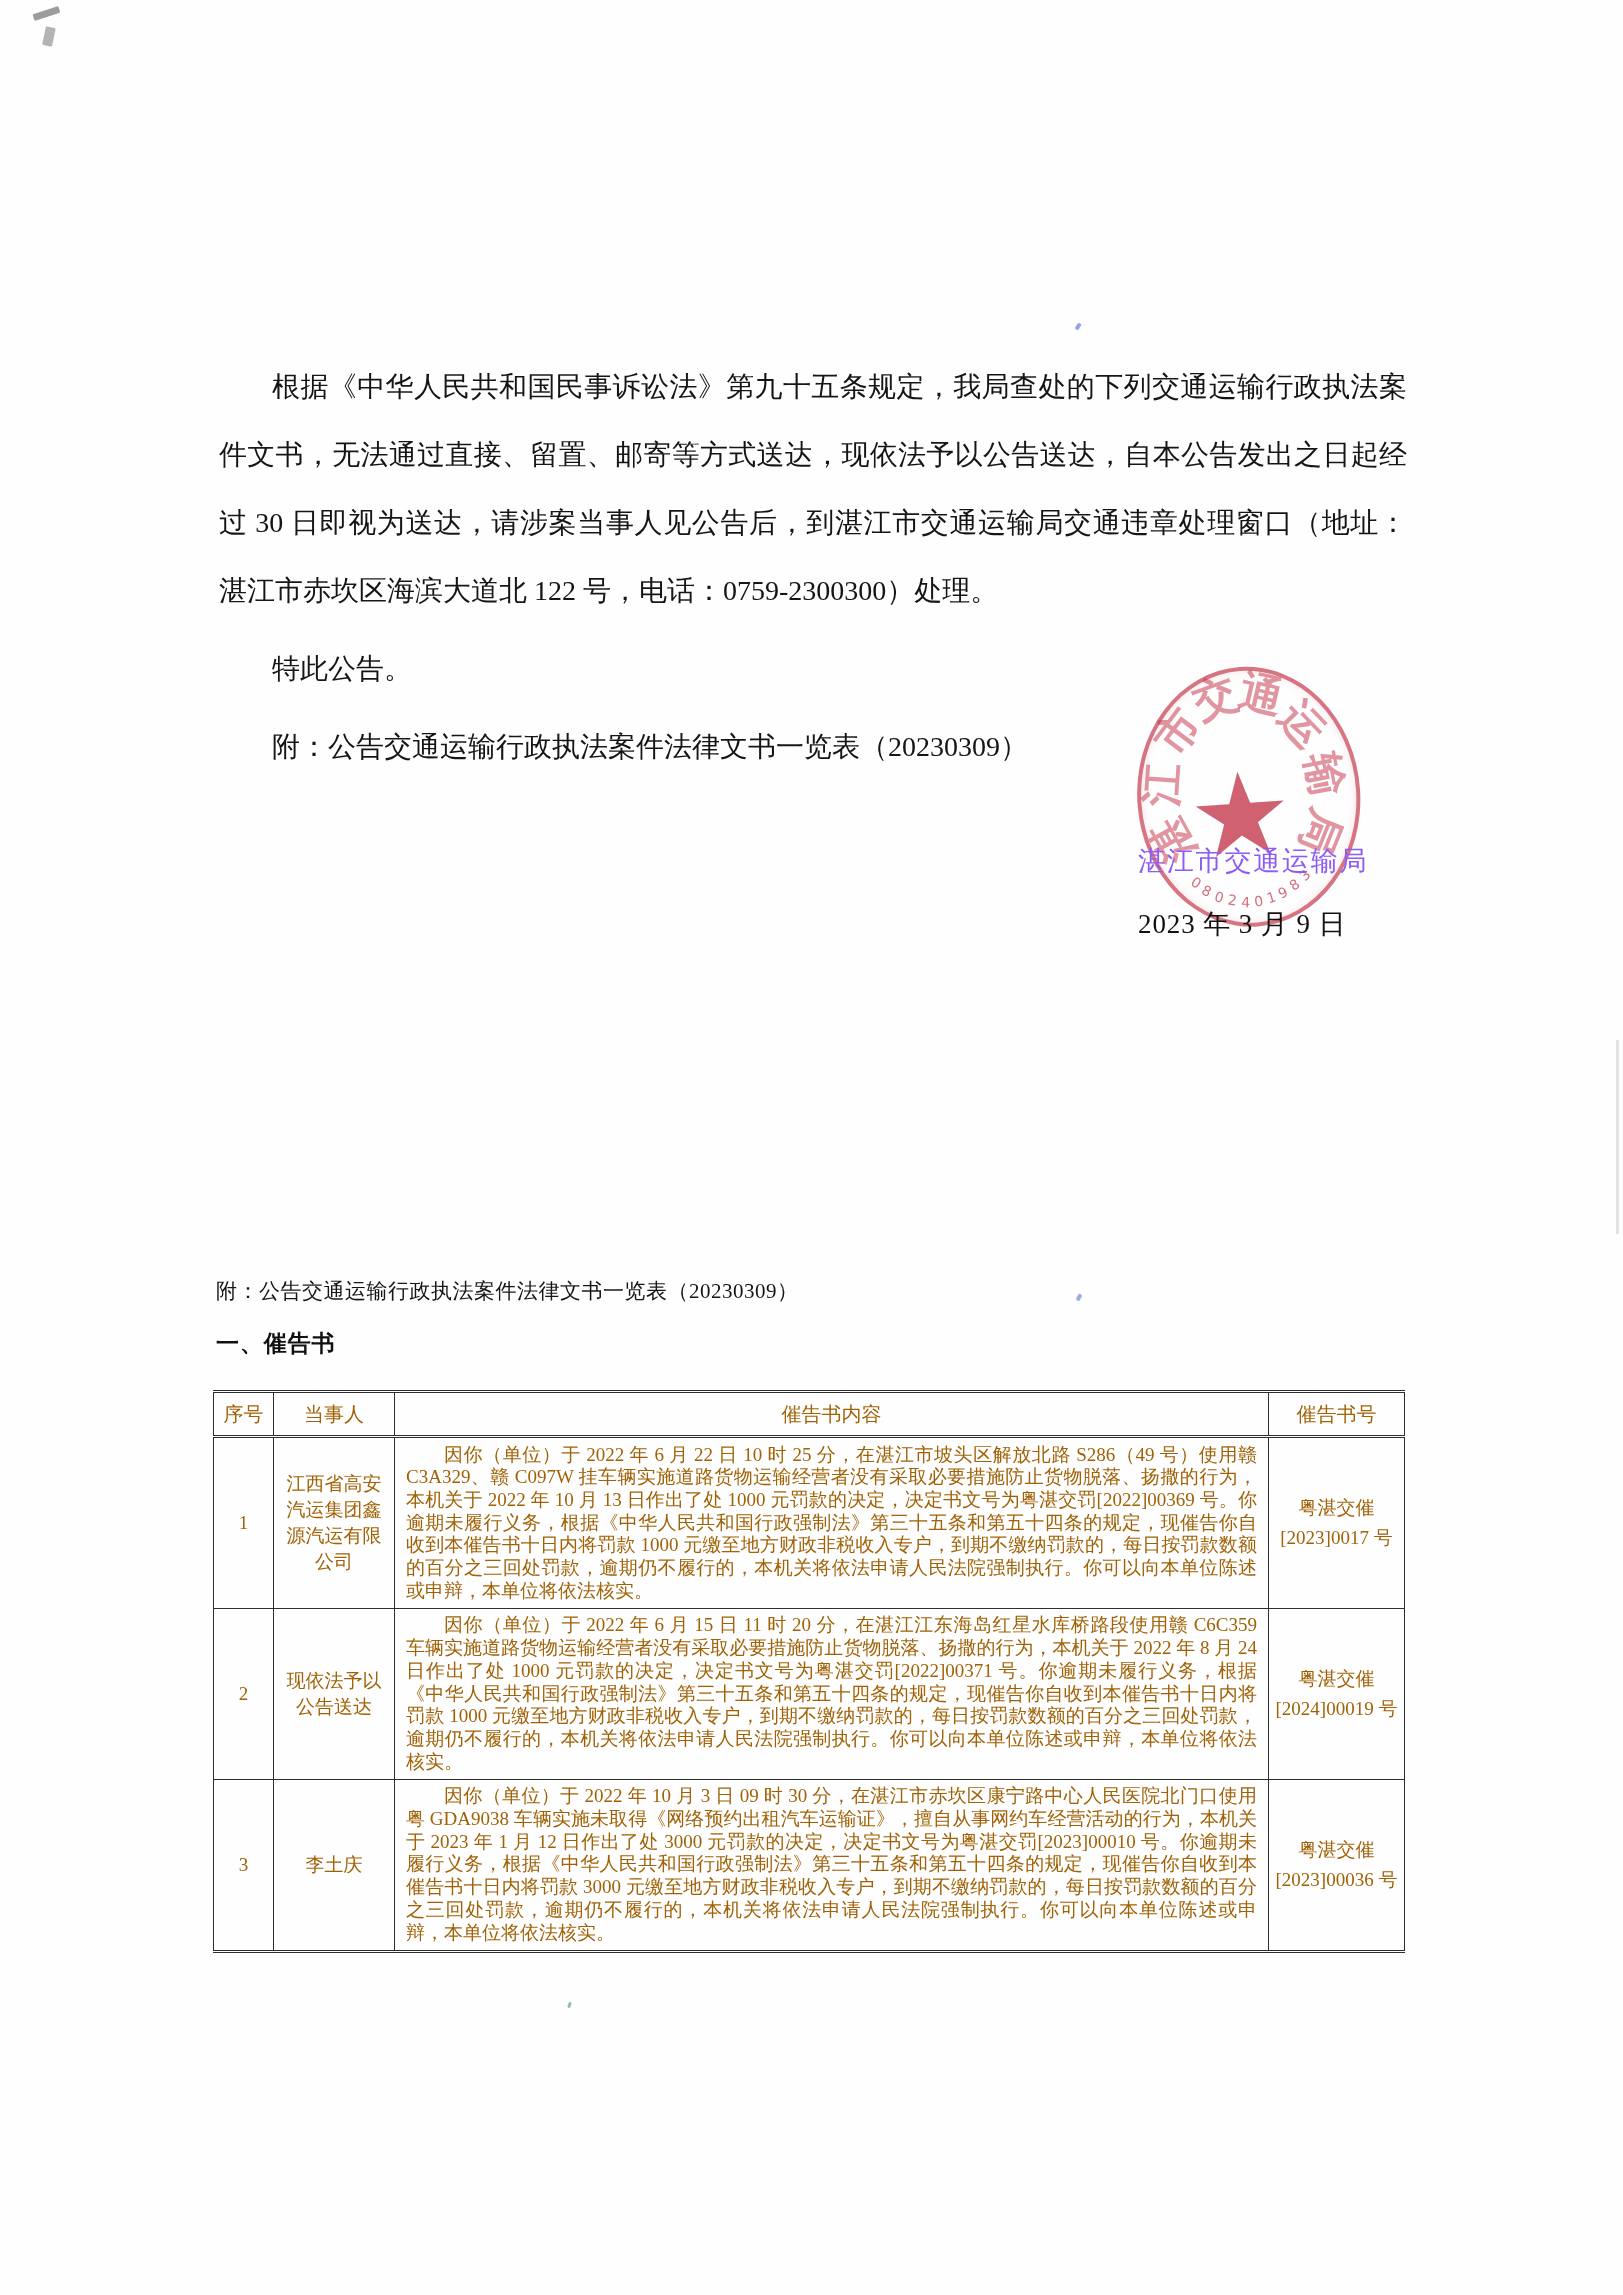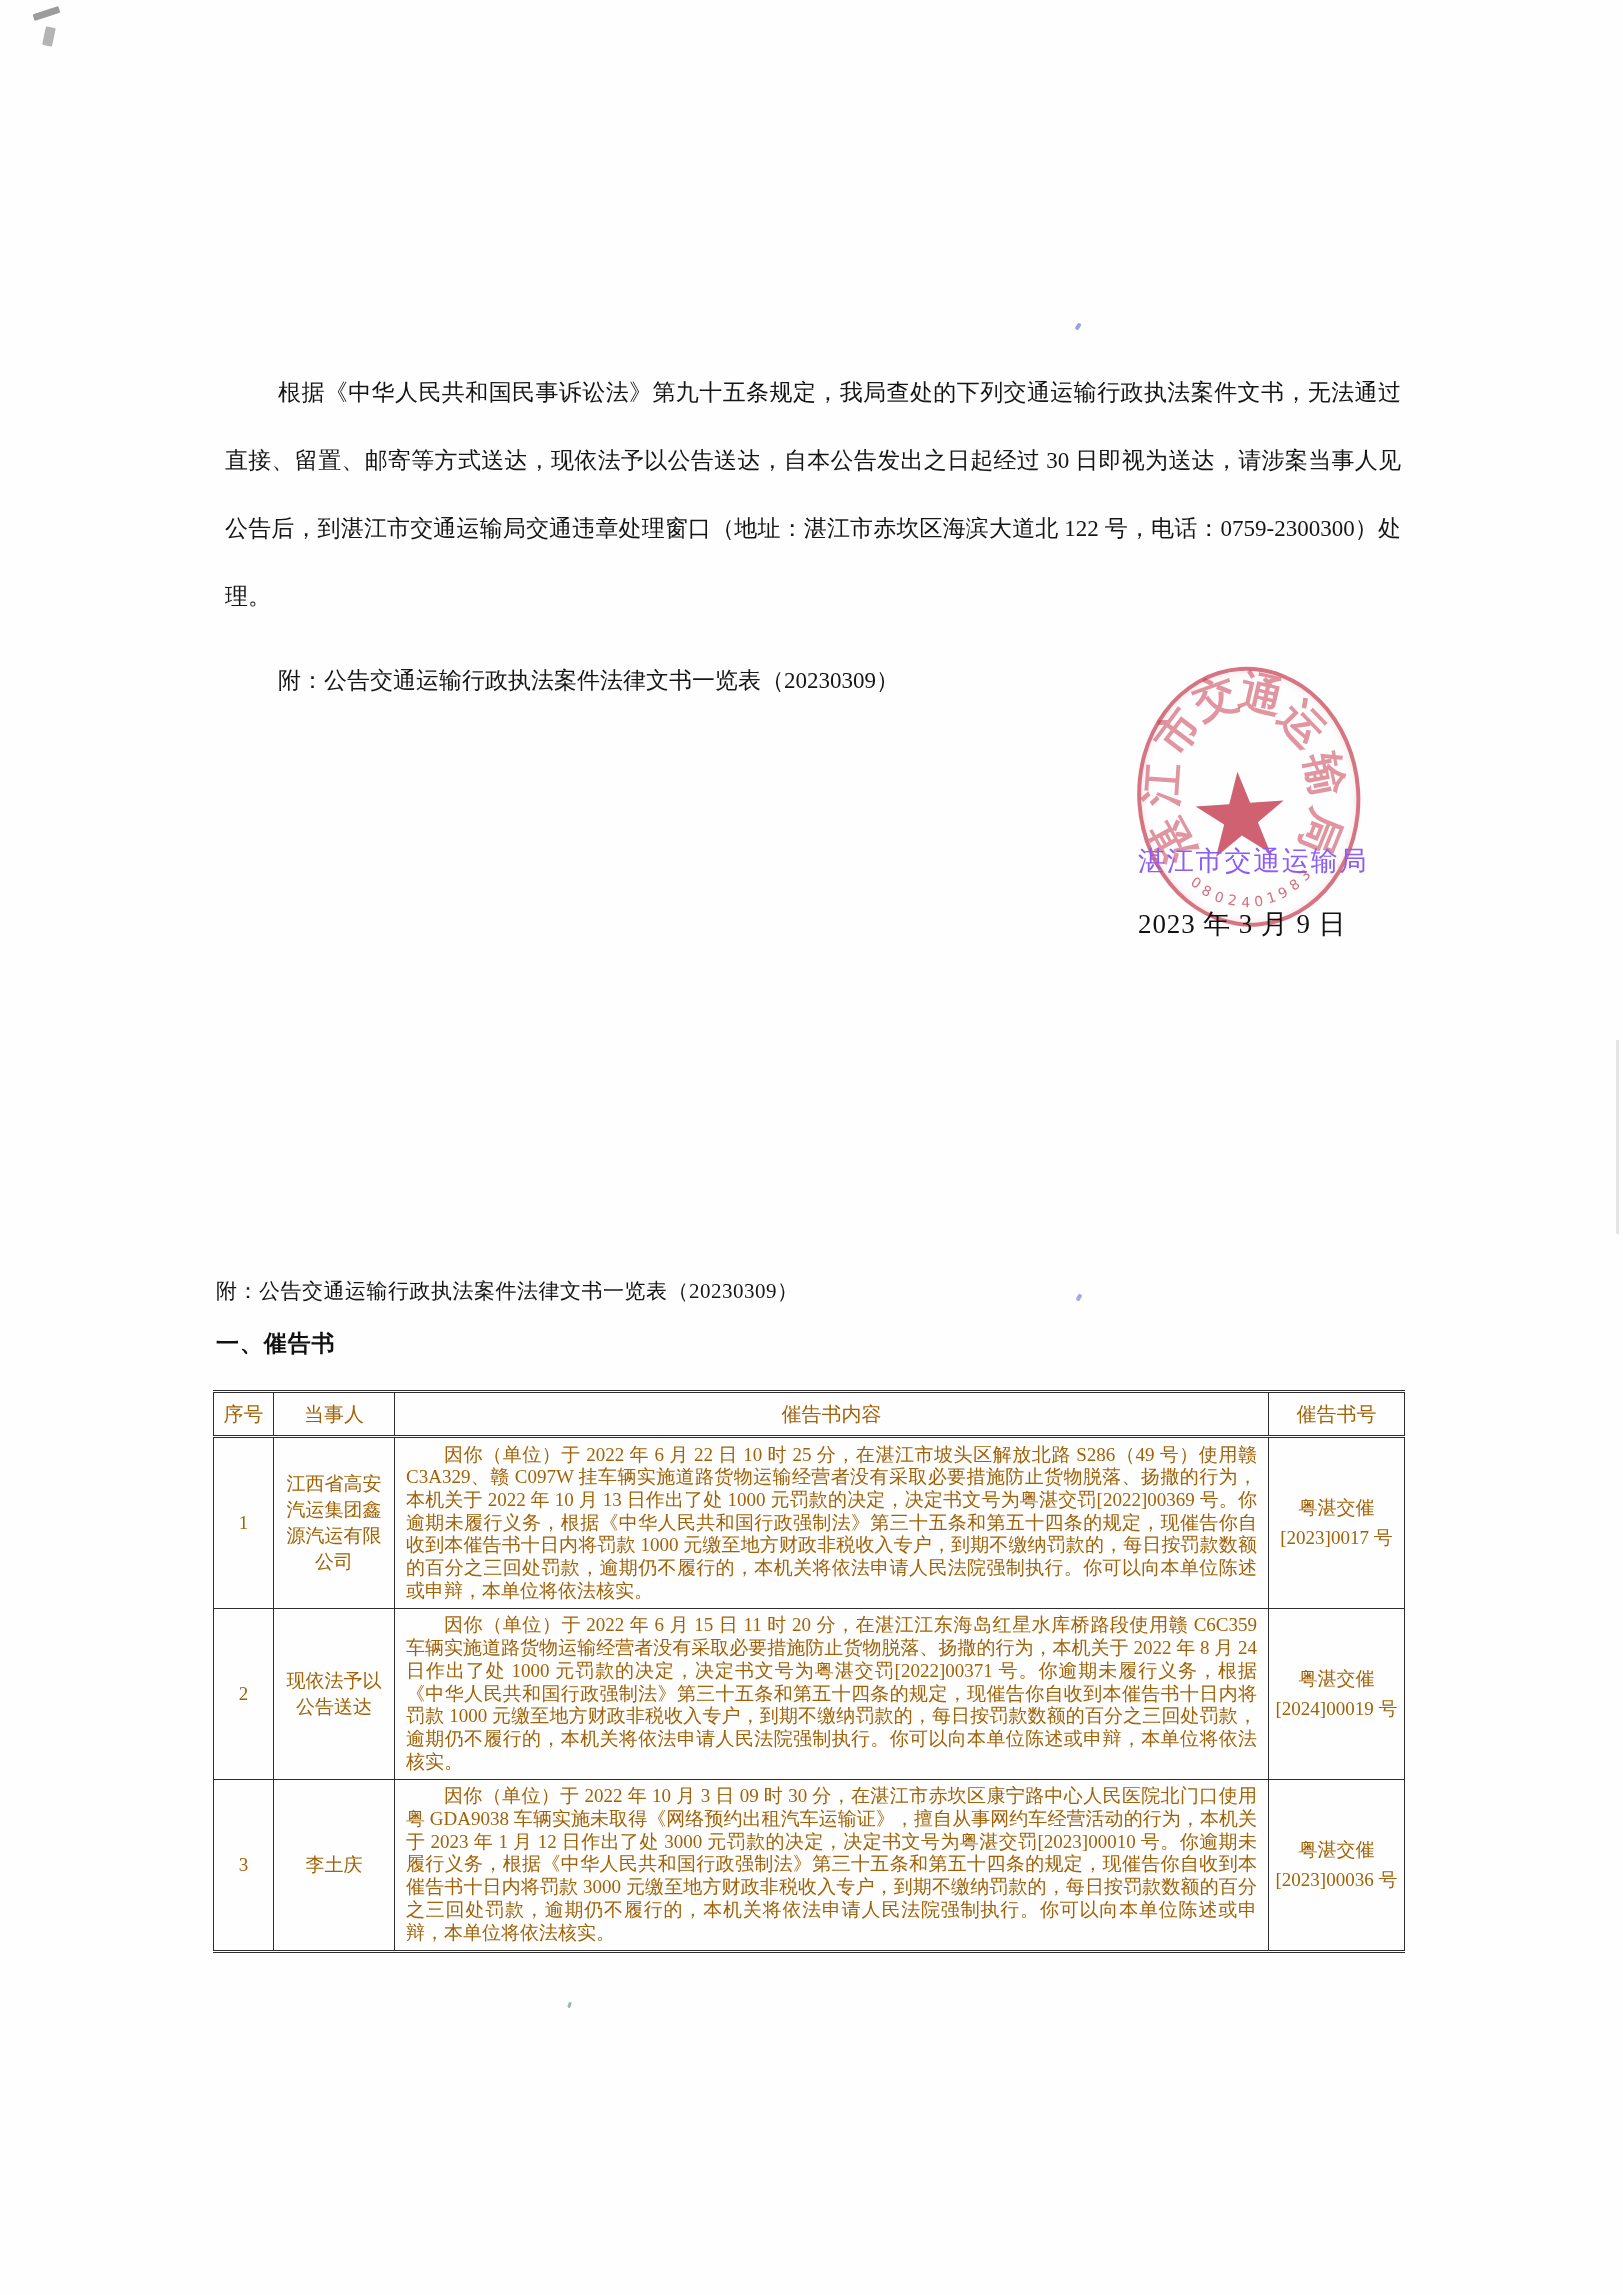--- a/index.html
+++ b/index.html
@@ -12,21 +12,21 @@
     overflow:hidden;
   }
   
   .doc-title{
     position:absolute;left:210px;top:216px;width:1205px;
     font-size:29px;font-weight:700;text-align:center;
     letter-spacing:0.5px;color:#111;
   }
   .doc-body{position:absolute;left:209px;top:343px;width:1208px;}
   .doc-body p{
-    margin:16px;font-size:23px;line-height:68px;
+    margin:10px;font-size:28px;line-height:68px;
     text-indent:53px;text-align:justify;color:#151515;
   }
   
   .sig-block{position:absolute;left:1138px;top:843px;z-index:5;}
   .sig-agency{font-size:27px;letter-spacing:1.8px;color:#8b5cf6;}
   .sig-date{font-size:27px;letter-spacing:0.9px;color:#111;margin-top:27px;}
   
   .seal{
     position:absolute;left:1137px;top:667px;width:215px;height:252px;
     z-index:4;transform:rotate(-4deg);
@@ -95,20 +95,21 @@
   .edge-streak{left:1616px;top:1040px;width:2.8px;height:194px;background:#c9c9c9;opacity:.5;border-radius:0;}
 </style>
 </head>
 <body>
 
 <div id="page">
 
 
   <div class="doc-body">
     <p>根据《中华人民共和国民事诉讼法》第九十五条规定，我局查处的下列交通运输行政执法案件文书，无法通过直接、留置、邮寄等方式送达，现依法予以公告送达，自本公告发出之日起经过 30 日即视为送达，请涉案当事人见公告后，到湛江市交通运输局交通违章处理窗口（地址：湛江市赤坎区海滨大道北 122 号，电话：0759-2300300）处理。</p>
+    <p>特此公告。</p>
     <p>附：公告交通运输行政执法案件法律文书一览表（20230309）</p>
   </div>
 
   <div class="seal" id="seal">
     <div class="seal-ring"></div>
     <div class="seal-star">★</div>
   <span class="seal-ch" style="left: 33px; top: 168px; transform: translate(-50%, -50%) rotate(-115deg);">湛</span>
       <span class="seal-ch" style="left: 26px; top: 112px; transform: translate(-50%, -50%) rotate(-82deg);">江</span>
       <span class="seal-ch" style="left: 45px; top: 60px; transform: translate(-50%, -50%) rotate(-49deg);">市</span>
       <span class="seal-ch" style="left: 85px; top: 29px; transform: translate(-50%, -50%) rotate(-16deg);">交</span>

